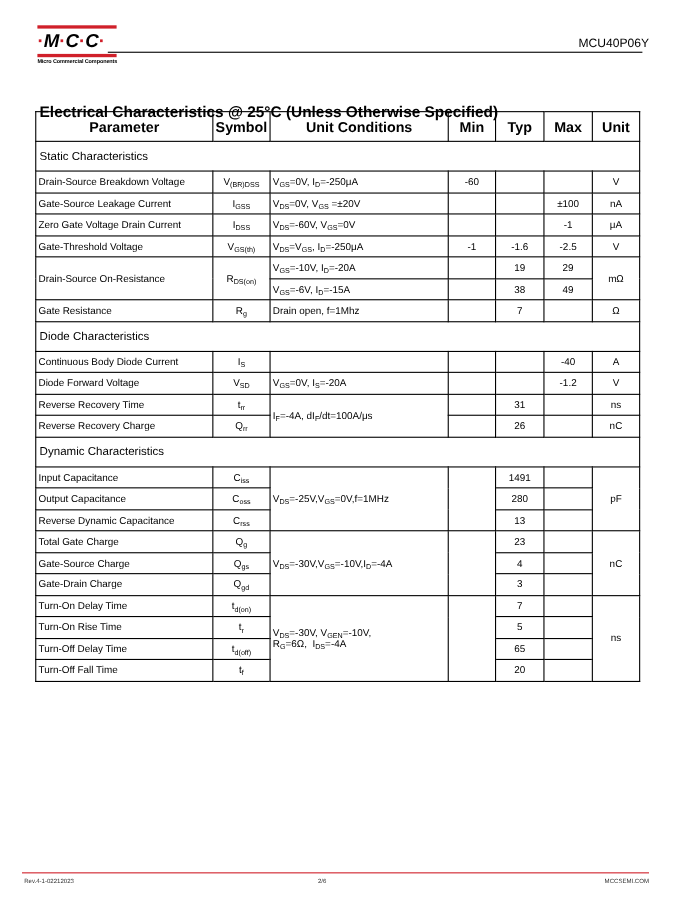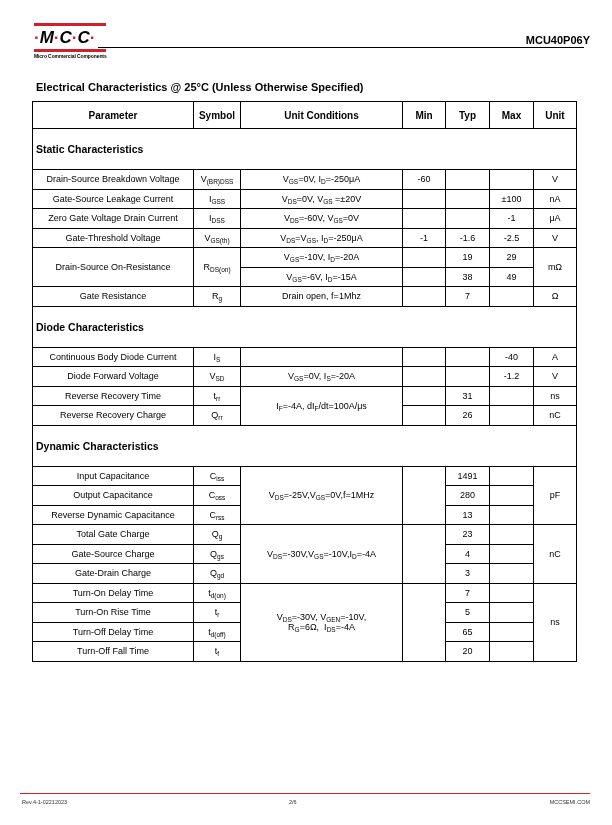--- a/index.html
+++ b/index.html
@@ -6,28 +6,28 @@
   body { width:612px; height:825px; position:relative; overflow:hidden;
          font-family:"Liberation Sans", sans-serif; color:#000; }
   .logo { position:absolute; left:34px; top:23px; width:75px; }
   .logo .bar { height:3px; background:#d0202a; width:72px; }
   .logo .mark { font-weight:bold; font-style:italic; font-size:17px; line-height:20px;
                 letter-spacing:0px; color:#000; margin-top:2px; white-space:nowrap; }
   .logo .mark .dot { color:#d0202a; font-style:normal; }
   .logo .bar2 { height:3px; background:#d0202a; width:72px; margin-top:1px; }
   .logo .sub { font-size:5px; font-weight:bold; margin-top:1px; white-space:nowrap; letter-spacing:-0.1px; }
   .header-rule { position:absolute; left:98px; top:47px; width:486px; height:1px; background:#000; }
-  .part { position:absolute; right:22px; top:34px; font-size:11px; font-weight:bold; }
-  .section-title { position:absolute; left:36px; top:81px; font-size:11px; font-weight:bold; }
+  .part { position:absolute; right:22px; top:34px; font-size:11px; font-weight:normal; }
+  .section-title { position:absolute; left:36px; top:93px; font-size:14px; font-weight:bold; }
   table.ec { position:absolute; left:32px; top:101px; border-collapse:collapse; font-size:9px; }
   table.ec td, table.ec th { border:1px solid #000; padding:0 2px; height:19.5px; box-sizing:border-box; }
-  table.ec th { font-size:10px; font-weight:bold; height:27px; text-align:center;margin-top:44px; }
-  table.ec td.grp { font-size:10.5px; font-weight:bold; height:41px; text-align:left; padding-left:3px; }
+  table.ec th { font-size:13px; font-weight:bold; height:27px; text-align:center;margin-top:44px; }
+  table.ec td.grp { font-size:10.5px; font-weight:normal; height:27px; text-align:left; padding-left:3px; }
   td.c { text-align:center; }
-  td.l { text-align:center; }
+  td.l { text-align:left; }
   sub { font-size:6.5px; vertical-align:-2px; line-height:0; }
   .col-param { width:161px; }
   .col-sym { width:47px; }
   .col-test { width:162px; }
   .col-min { width:43px; }
   .col-typ { width:44px; }
   .col-max { width:44px; }
   .col-unit { width:43px; }
   .footer-rule { position:absolute; left:20px; top:793px; width:570px; height:1px; background:#d0202a; }
   .footer { position:absolute; top:799px; font-size:5.5px; color:#333; }

